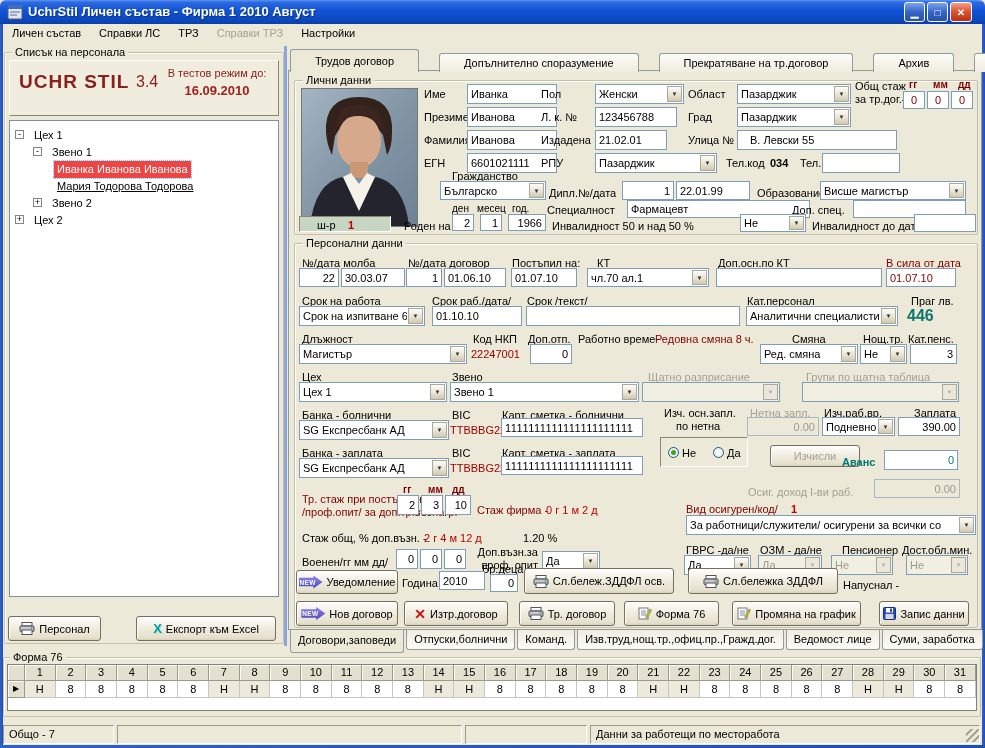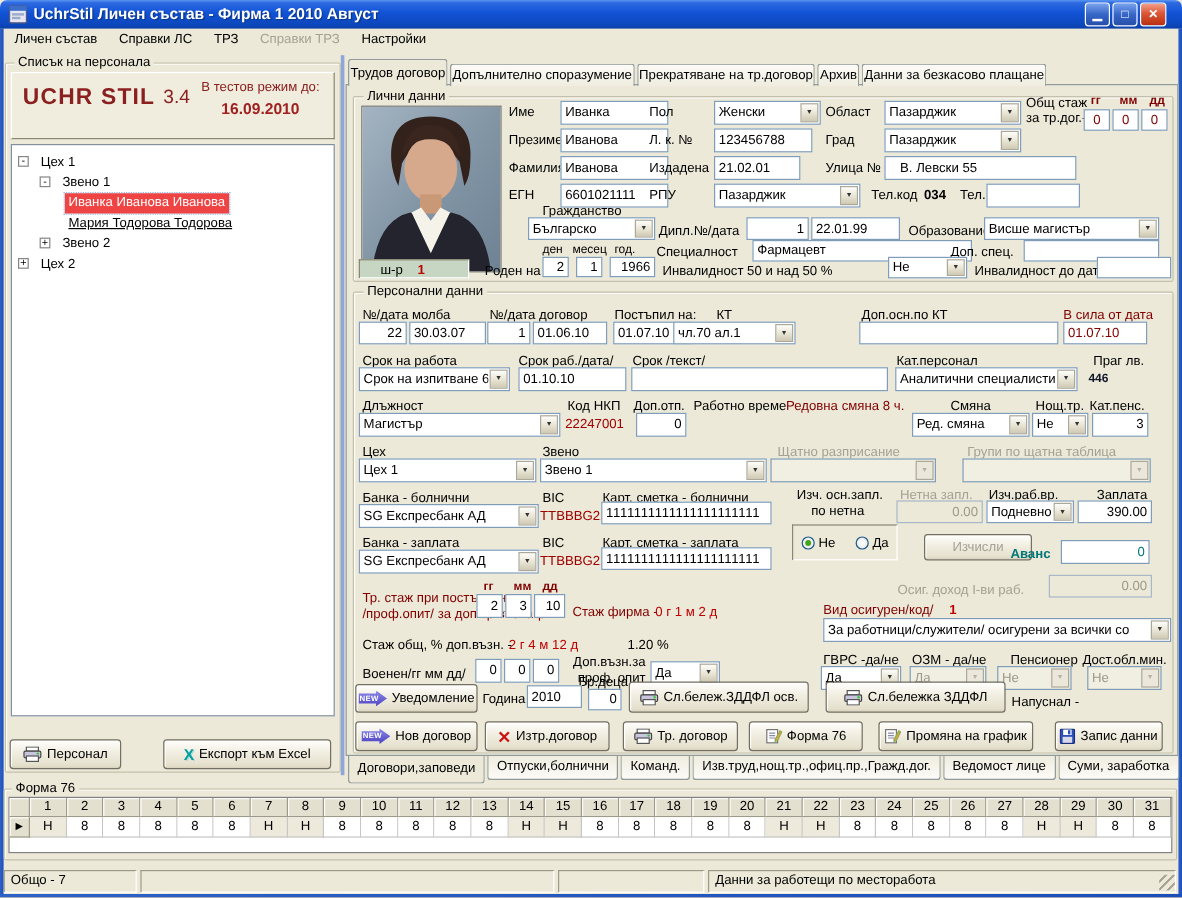--- a/index.html
+++ b/index.html
@@ -55,23 +55,23 @@
     justify-content:center; font-weight:bold; }
   .wbtn.mm { background:linear-gradient(180deg,#7AA2EC,#3666C8 50%,#274FA8); }
   .wbtn.cl { background:linear-gradient(180deg,#F2A08C,#DD5636 45%,#B83010); width:22px; }
   
   #menubar { position:absolute; left:3px; top:24px; width:979px; height:20px; display:flex;
     background:#ECE9D8; }
   .mi { padding:3px 9px 0 9px; height:20px; white-space:nowrap; }
   .mi.dis { color:#A5A195; }
   
   .tabstrip { position:absolute; display:flex; align-items:flex-end; }
-  .tab { height:19px; line-height:18px; padding:0 1px; white-space:nowrap;
+  .tab { height:19px; line-height:18px; padding:0 24px; white-space:nowrap;
     background:linear-gradient(180deg,#FCFBF7,#EFECDF); border:1px solid #919B9C;
-    border-bottom:none; border-radius:3px 3px 0 0; margin-right:2px; }
+    border-bottom:none; border-radius:3px 3px 0 0; margin-right:20px; }
   .tab.active { height:23px; line-height:22px; background:#ECE9D8; position:relative; z-index:6; }
   .panel { position:absolute; border:1px solid #919B9C; background:#ECE9D8; }
   .btabstrip { position:absolute; display:flex; align-items:flex-start; }
   .btab { height:20px; line-height:18px; padding:0 7px; white-space:nowrap;
     background:linear-gradient(0deg,#FCFBF7,#EFECDF); border:1px solid #919B9C; border-top:none;
     border-radius:0 0 3px 3px; margin-right:2px; }
   .btab.active { height:23px; line-height:20px; background:#ECE9D8; z-index:6; position:relative; }
   
   #treeview { position:absolute; left:9px; top:120px; width:270px; height:477px; background:#fff;
     border:1px solid #828F9C; overflow:hidden; }
@@ -328,21 +328,21 @@
 
   <span class="lbl" style="left:302px;top:257px">№/дата молба</span>
   <input class="tb num" style="left: 299px; top: 268px; width: 40px; height: 19px;" value="22">
   <input class="tb" style="left: 341px; top: 268px; width: 64px; height: 19px;" value="30.03.07">
   <span class="lbl" style="left:408px;top:257px">№/дата договор</span>
   <input class="tb num" style="left: 406px; top: 268px; width: 36px; height: 19px;" value="1">
   <input class="tb" style="left: 444px; top: 268px; width: 62px; height: 19px;" value="01.06.10">
   <span class="lbl" style="left:512px;top:257px">Постъпил на:</span>
   <input class="tb" style="left: 511px; top: 268px; width: 66px; height: 19px;" value="01.07.10">
   <span class="lbl" style="left:597px;top:257px">КТ</span>
-  <div class="dd" style="left:561px;top:268px;width:102px;height:19px">
+  <div class="dd" style="left:587px;top:268px;width:122px;height:19px">
       <span class="txt">чл.70 ал.1</span>
       <span class="arr">▼</span>
     </div>
   <span class="lbl" style="left:718px;top:257px">Доп.осн.по КТ</span>
   <input class="tb" style="left: 716px; top: 268px; width: 166px; height: 19px;" value="">
   <span class="lbl red" style="left:886px;top:257px">В сила от дата</span>
   <input class="tb redtxt" style="left: 886px; top: 268px; width: 70px; height: 19px;" value="01.07.10">
 
   <span class="lbl" style="left:302px;top:295px">Срок на работа</span>
   <div class="dd" style="left:299px;top:306px;width:126px">
@@ -352,21 +352,21 @@
   <span class="lbl" style="left:432px;top:295px">Срок раб./дата/</span>
   <input class="tb" style="left: 432px; top: 306px; width: 90px;" value="01.10.10">
   <span class="lbl" style="left:527px;top:295px">Срок /текст/</span>
   <input class="tb" style="left: 526px; top: 306px; width: 214px;" value="">
   <span class="lbl" style="left:747px;top:295px">Кат.персонал</span>
   <div class="dd" style="left:746px;top:306px;width:152px">
       <span class="txt">Аналитични специалисти</span>
       <span class="arr">▼</span>
     </div>
   <span class="lbl" style="left:911px;top:295px">Праг лв.</span>
-  <span class="lbl b" style="left:907px;top:310px;font-size:10px;color:#0f172a">446</span>
+  <span class="lbl b" style="left:907px;top:310px;font-size:16px;color:#0f766e">446</span>
 
   <span class="lbl" style="left:302px;top:333px">Длъжност</span>
   <div class="dd" style="left:299px;top:344px;width:168px">
       <span class="txt">Магистър</span>
       <span class="arr">▼</span>
     </div>
   <span class="lbl" style="left:473px;top:333px">Код НКП</span>
   <span class="lbl" style="left:471px;top:348px;color:#A00000">22247001</span>
   <span class="lbl" style="left:528px;top:333px">Доп.отп.</span>
   <input class="tb num" style="left: 530px; top: 344px; width: 42px;" value="0">

